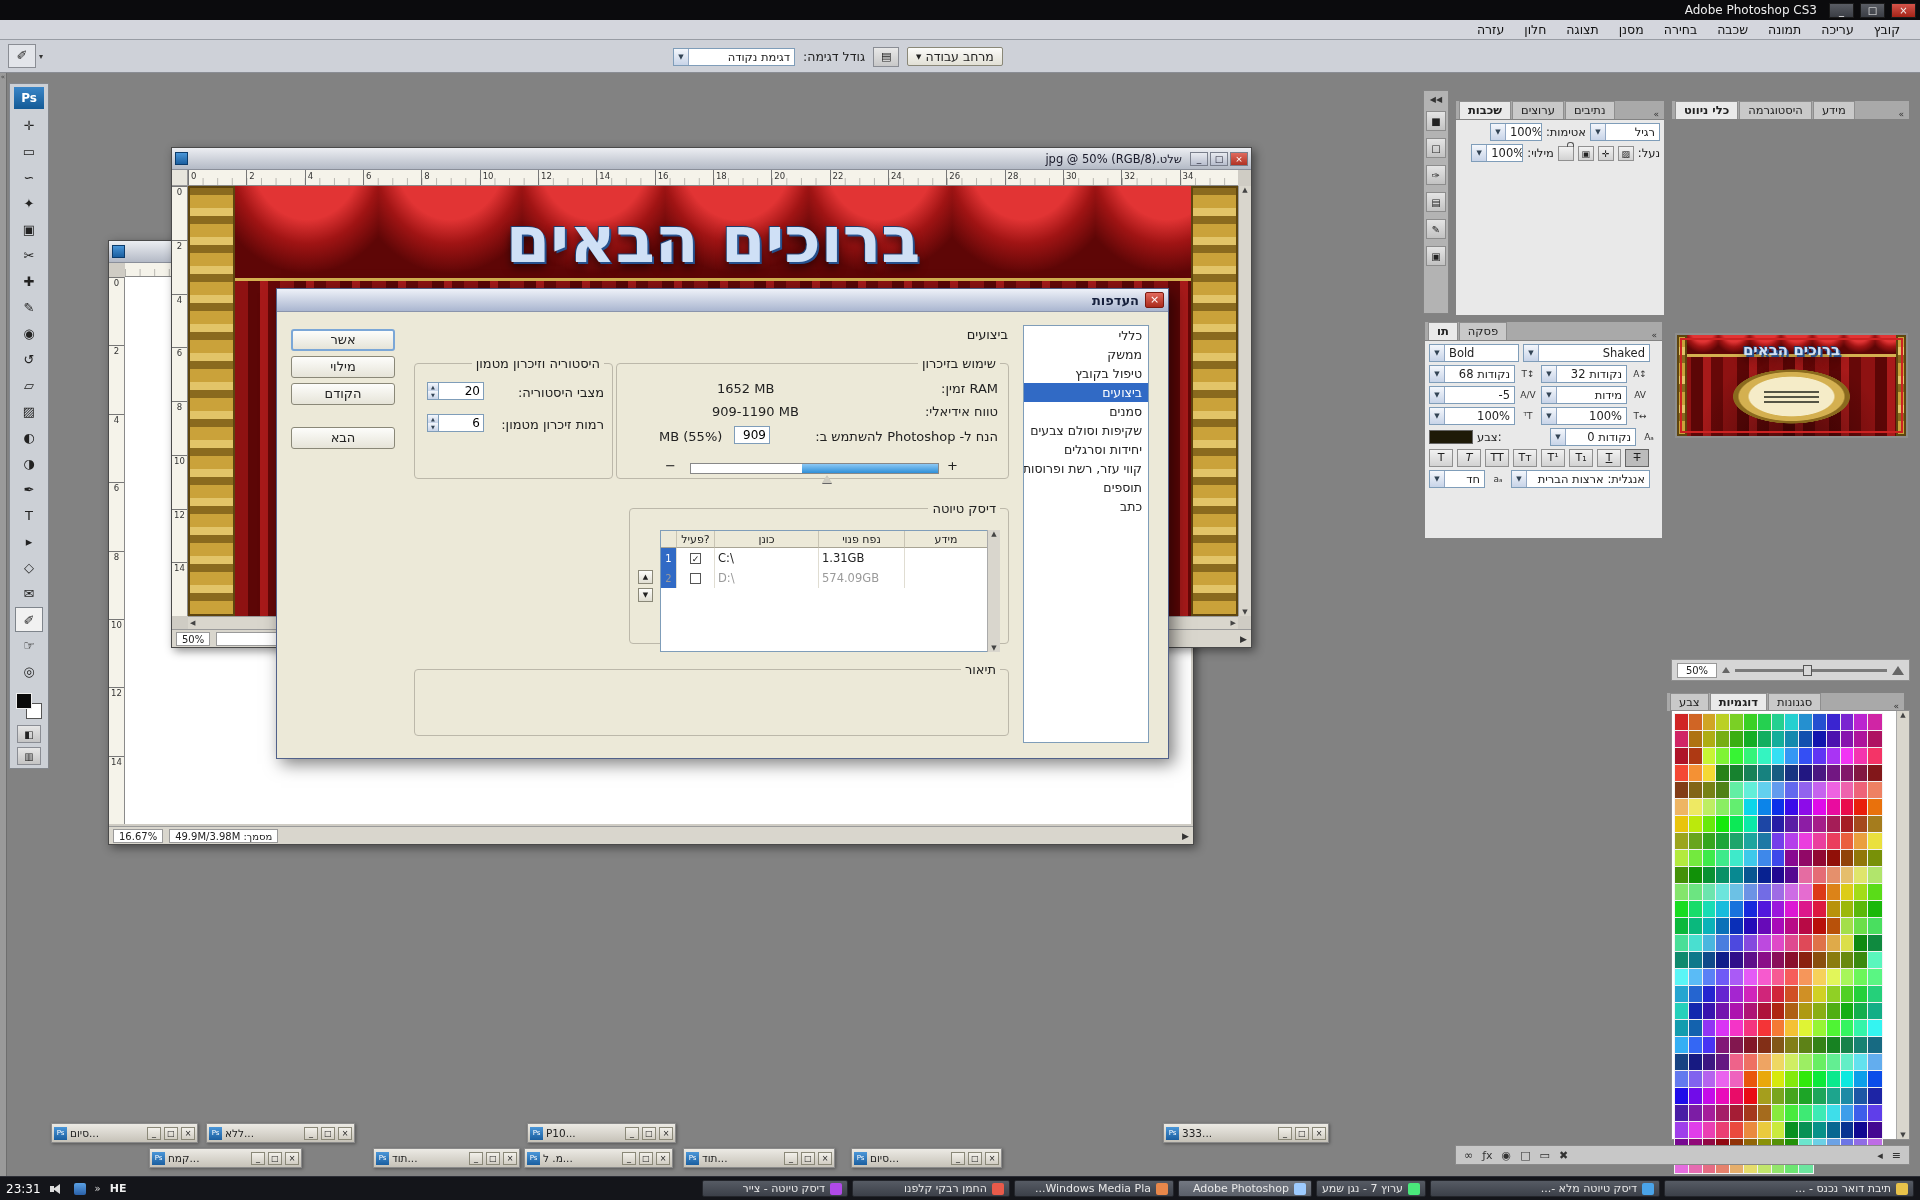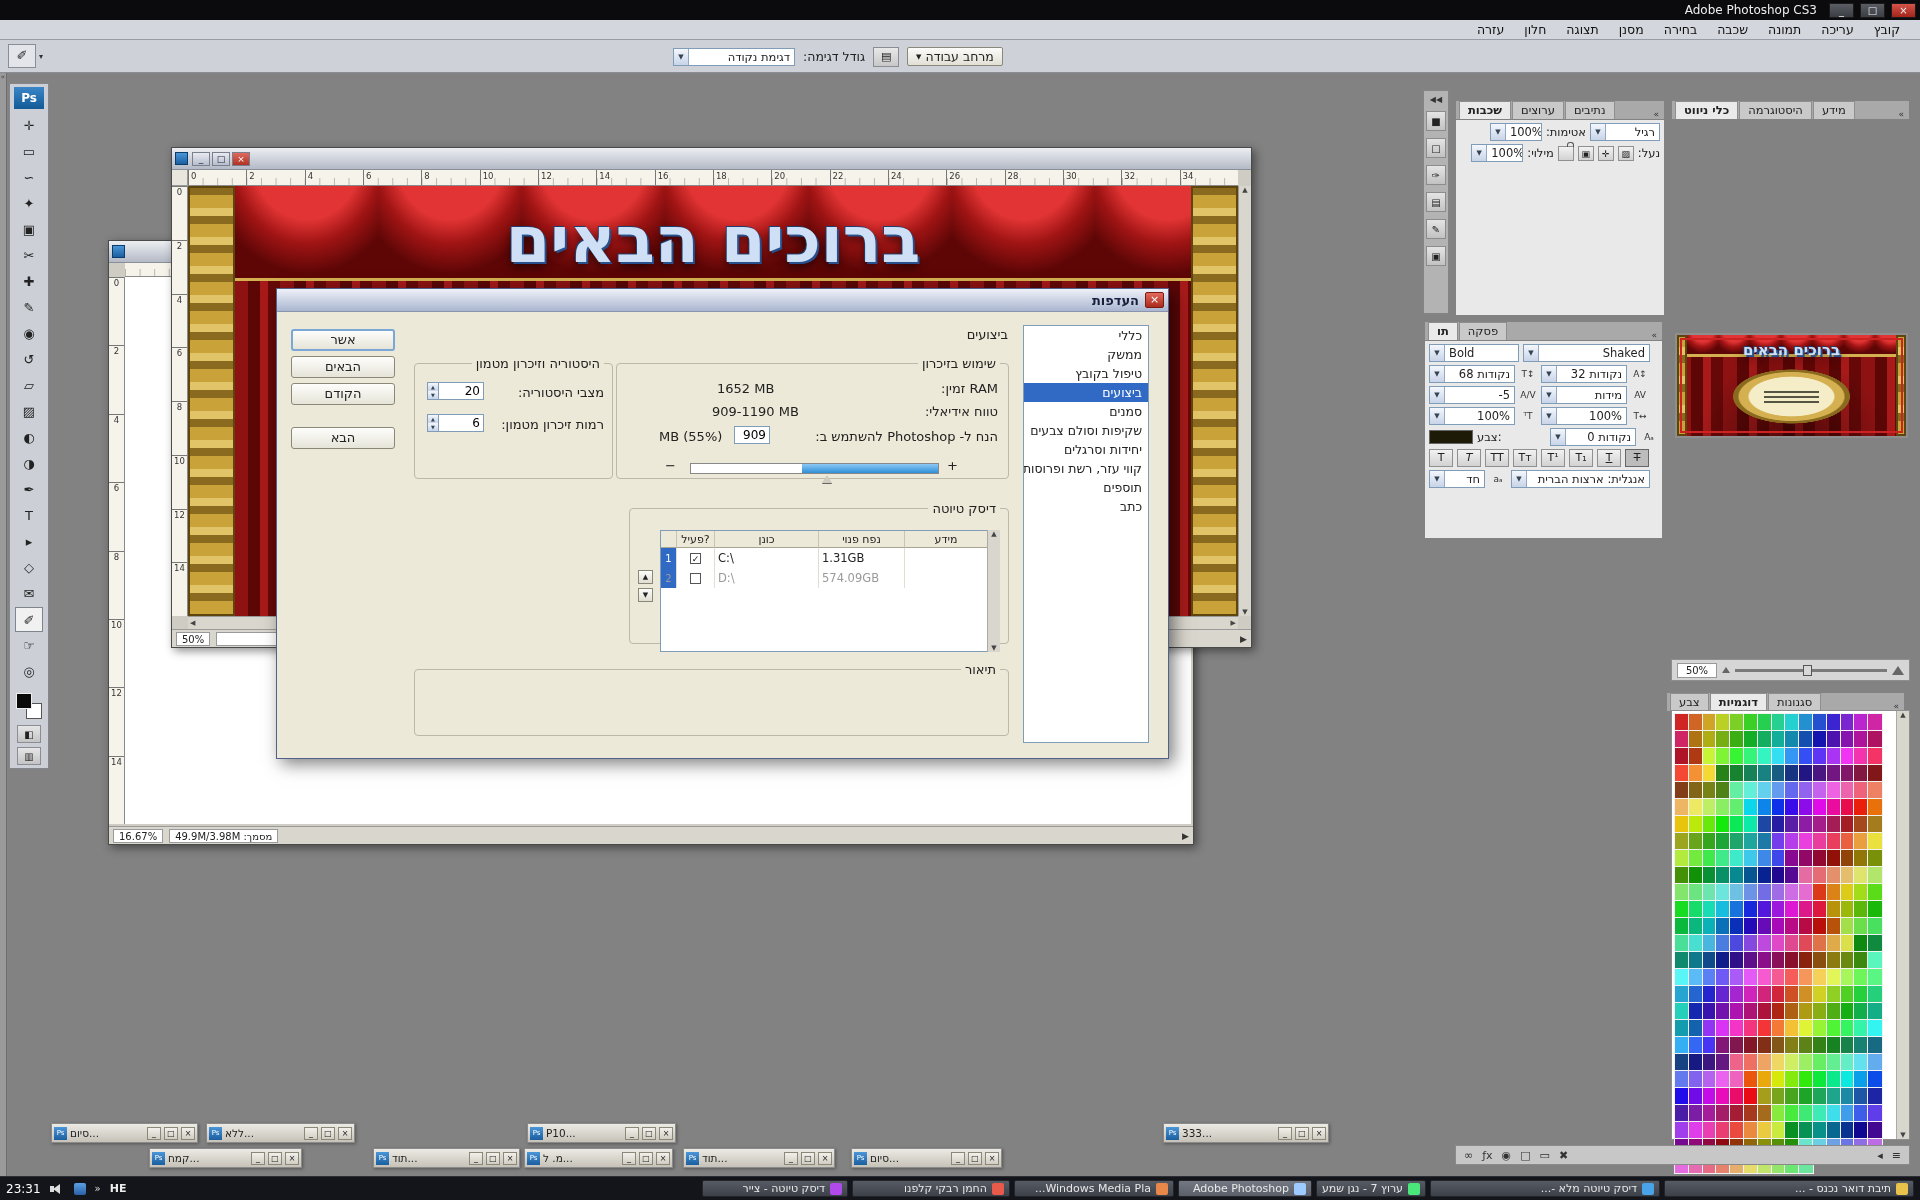--- a/index.html
+++ b/index.html
@@ -280,20 +280,21 @@
     <div class="doc-status">
       <span class="status-box">16.67%</span>
       <span class="status-box status-info">מסמך: 49.9M/3.98M</span>
       <span class="grip">▶</span>
     </div>
   </div>
 
   <div class="docwin" style="left:171px;top:74px;width:1081px;height:501px;z-index:2">
     <div class="doc-title">
       <span class="doc-ic"></span>
+      <span class="d-text" dir="rtl">שלט.jpg @ 50% (RGB/8)</span>
       <span class="mini-ctl">
         <span class="wbtn">_</span>
         <span class="wbtn">□</span>
         <span class="wbtn close">×</span>
       </span>
     </div>
     <div class="ruler-corner" style="left:0;top:22px;width:16px;height:16px"></div>
     <div class="ruler-h" style="left:16px;top:22px;right:13px;height:16px">
         <span class="rnum">0</span>
         <span class="rnum">2</span>
@@ -943,21 +944,21 @@
           <div class="cat sel">ביצועים</div>
           <div class="cat">סמנים</div>
           <div class="cat">שקיפות וסולם צבעים</div>
           <div class="cat">יחידות וסרגלים</div>
           <div class="cat">קווי עזר, רשת ופרוסות</div>
           <div class="cat">תוספים</div>
           <div class="cat">כתב</div>
         </div>
 
       <div class="dlg-btn def" style="top:17px">אשר</div>
-      <div class="dlg-btn" style="top:44px">הבאים</div>
+      <div class="dlg-btn" style="top:44px">מילוי</div>
       <div class="dlg-btn" style="top:71px">הקודם</div>
       <div class="dlg-btn" style="top:115px">הבא</div>
 
       <fieldset style="left:339px;top:44px;width:393px;height:123px">
         <legend>שימוש בזיכרון</legend>
         <span class="fl" style="right:10px;top:10px">RAM זמין:</span>
         <span class="fl" style="left:100px;top:10px;direction:ltr">1652 MB</span>
         <span class="fl" style="right:10px;top:33px">טווח אידיאלי:</span>
         <span class="fl" style="left:95px;top:33px;direction:ltr">909-1190 MB</span>
         <span class="fl" style="right:10px;top:58px">הנח ל- Photoshop להשתמש ב:</span>

